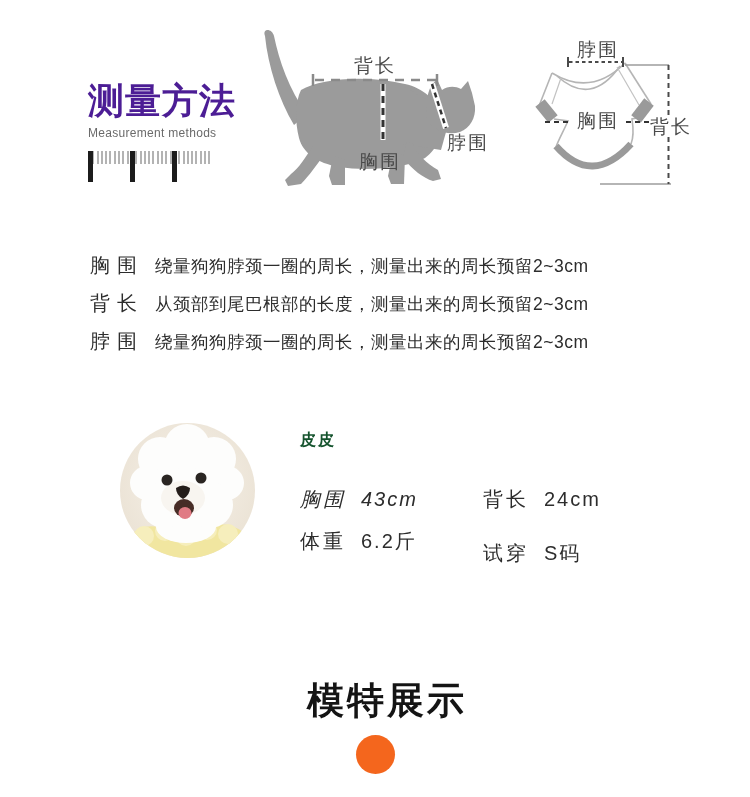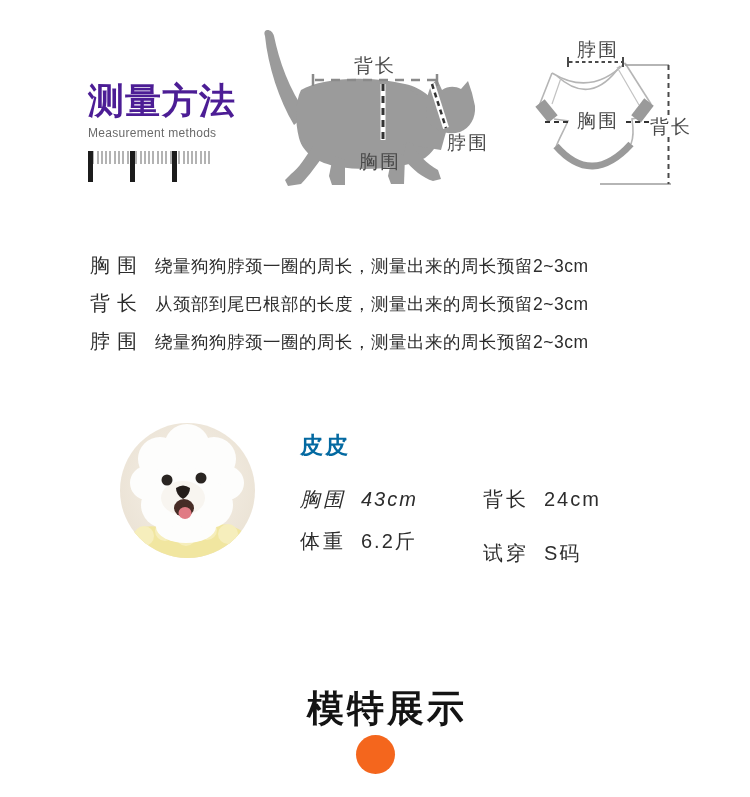--- a/index.html
+++ b/index.html
@@ -30,32 +30,32 @@
   .measure-list { position:absolute; left:90px; top:252px; width:540px; }
   .mrow { display:flex; align-items:baseline; margin-bottom:11px; }
   .term { flex:none; width:65px; font-size:20px; color:#2d2d2d; letter-spacing:7px; }
   .desc { font-size:17.5px; color:#2d2d2d; letter-spacing:0.5px; line-height:1.3; }
 
   
   .model-photo {
     position:absolute; left:120px; top:423px; width:135px; height:135px;
     border-radius:50%; overflow:hidden;
   }
-  .model-name { position:absolute; left:300px; top:430px; font-size:23px; font-weight:700; color:#0369a1; letter-spacing:2px; }
+  .model-name { position:absolute; left:300px; top:430px; font-size:16px; font-weight:700; color:#14532d; letter-spacing:2px; }
   .spec-item { position:absolute; font-size:20px; color:#2d2d2d; white-space:nowrap; }
   .spec-label { letter-spacing:3px; margin-right:15px; }
   .spec-value { letter-spacing:2px; }
   .spec-0 { left:300px; top:486px;font-style:italic; }
   .spec-1 { left:483px; top:486px; }
   .spec-2 { left:300px; top:528px; }
   .spec-3 { left:483px; top:524px;margin-top:16px; }
 
   
   .showcase-title {
-    position:absolute; left:0; right:0; top:676px; margin:8px; text-align:center;
+    position:absolute; left:0; right:0; top:676px; margin:0; text-align:center;
     font-size:37px; font-weight:700; color:#141414; letter-spacing:3px; padding-left:24px;
   }
   .orange-dot {
     position:absolute; left:50%; top:735px; width:39px; height:39px; margin-left:-19.5px;
     border-radius:50%; background:#f4661d;
   }
 </style>
 </head>
 <body>
 

